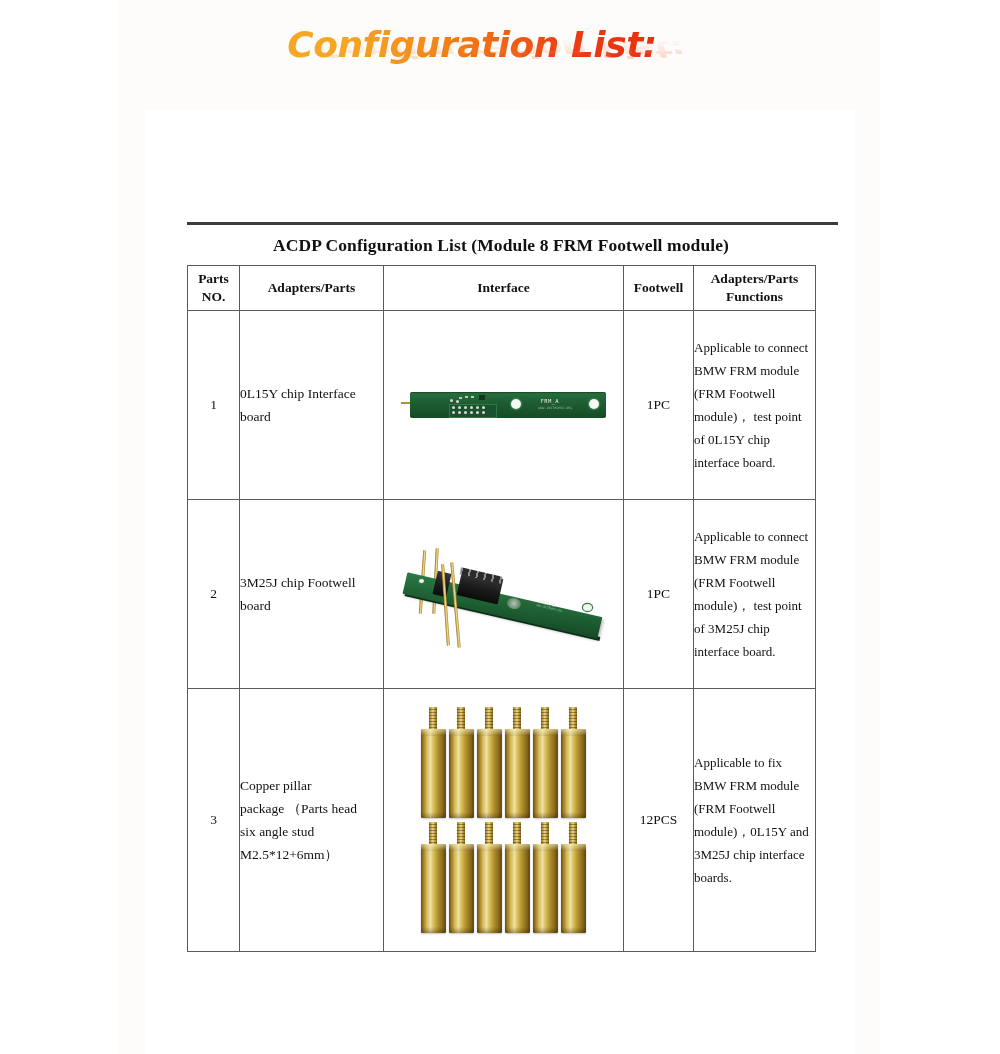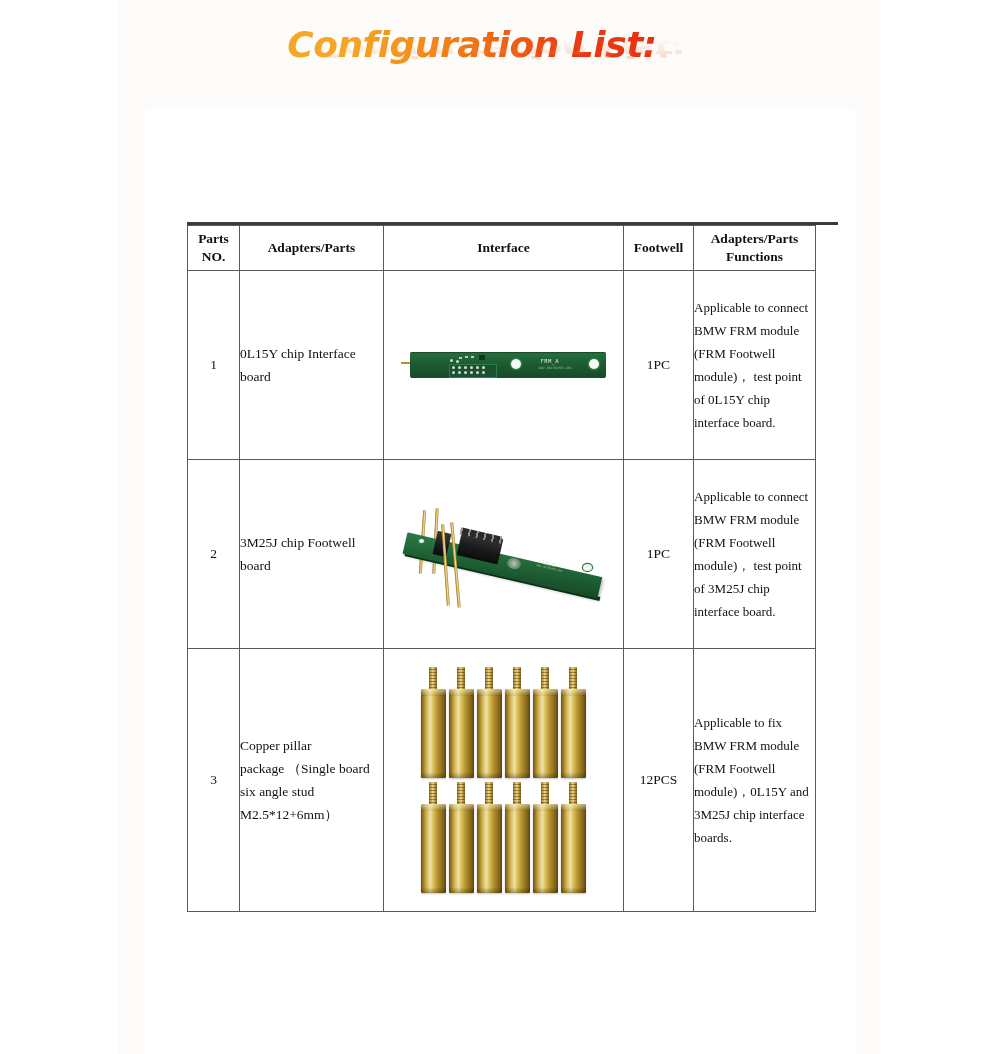--- a/index.html
+++ b/index.html
@@ -390,20 +390,21 @@
 
   <div class="title-wrap">
     <div class="title-main">Configuration List:</div>
     <div class="title-reflect">Configuration List:</div>
   </div>
 
   <div class="doc">
 
     <div class="top-rule"></div>
 
+    <div class="doc-title">ACDP Configuration List (Module 8 FRM Footwell module)</div>
 
     <table class="cfg">
       <colgroup>
         <col class="col-item">
           <col class="col-part">
           <col class="col-pic">
         <col class="col-qty">
           <col class="col-func">
       </colgroup>
 
@@ -487,21 +488,21 @@
             </div>
           </td>
           <td class="c-qty">1PC</td>
           <td class="c-func">Applicable to connect BMW FRM module (FRM Footwell module)， test point of 3M25J chip interface board.</td>
         </tr>
 
         <tr class="row3">
           <td class="c-item">3</td>
           <td class="c-part center">
             <span>Copper pillar</span><br>
-            <span>package （Single board</span><br>
+            <span>package （Parts head</span><br>
             <span>six angle stud</span><br>
             <span>M2.5*12+6mm）</span>
           </td>
           <td class="c-pic">
             <div class="art-wrap">
               <div class="standoffs">
                 <div class="so-row">
                   <div class="so">
                       <div class="stud"></div>
                       <div class="body"></div>

